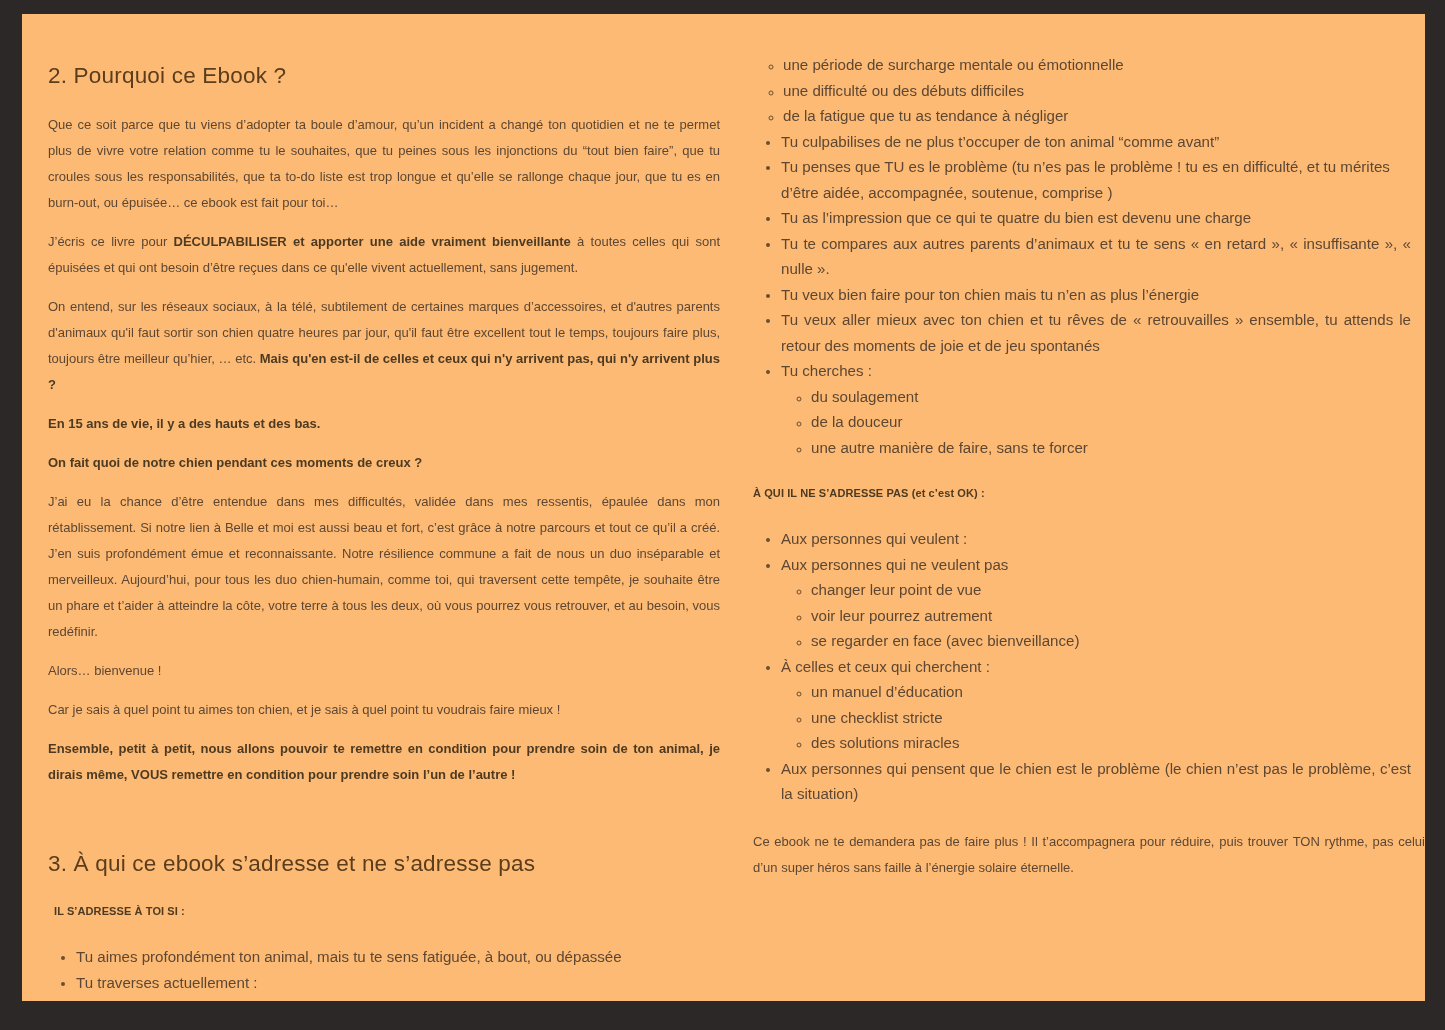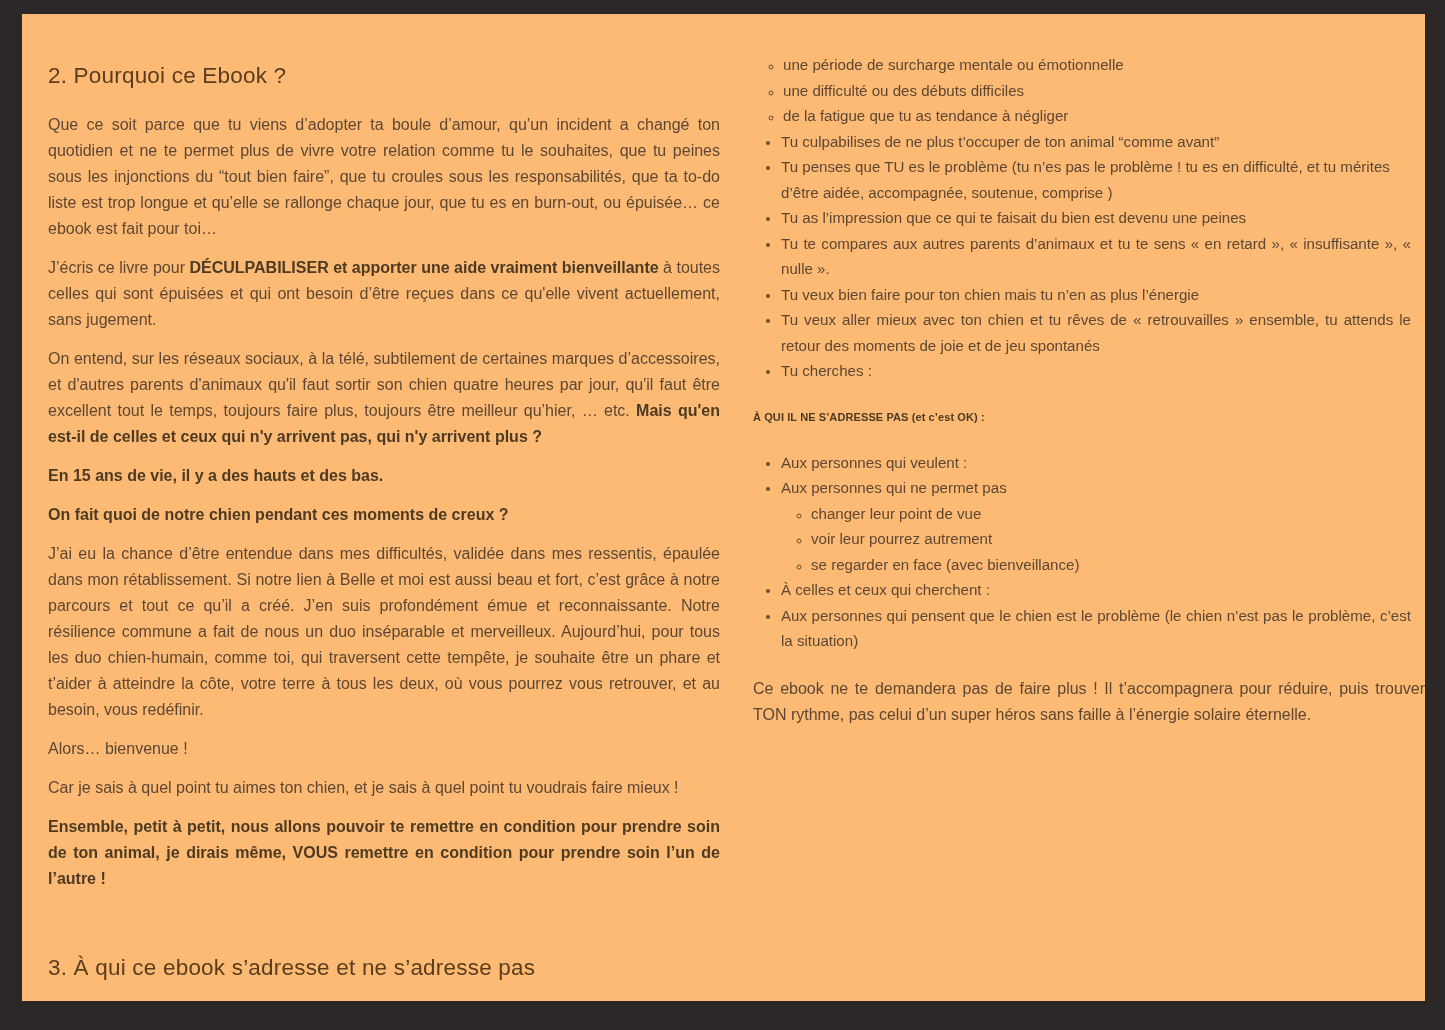--- a/index.html
+++ b/index.html
@@ -46,21 +46,21 @@
     font-family: "Liberation Sans", sans-serif;
     font-size: 22.5px;
     font-weight: 400;
     color: #5b3d1d;
     letter-spacing: 0.2px;
     margin: 0;
     line-height: 1.25;
   }
 
   .p {
-    font-size: 16px;
+    font-size: 13px;
     line-height: 26px;
     color: #5d4733;
     text-align: justify;
     margin: 0;
     -webkit-hyphens: none;
     hyphens: none;
   }
   .p.left-align { text-align: left; }
 
   .p b, .strong {
@@ -174,41 +174,49 @@
               <li>une période de surcharge mentale ou émotionnelle</li>
               <li>une difficulté ou des débuts difficiles</li>
               <li>de la fatigue que tu as tendance à négliger</li>
             </ul>
         </li>
       </ul>
 
       <ul id="right-list-cont">
           <li><span>Tu culpabilises de ne plus t’occuper de ton animal “comme avant”</span></li>
           <li><span>  Tu penses que TU es le problème (tu n’es pas le problème ! tu es en difficulté, et tu mérites d’être aidée, accompagnée, soutenue, comprise )</span></li>
-          <li><span>Tu as l’impression que ce qui te faisait du bien est devenu une peines</span></li>
+          <li><span>Tu as l’impression que ce qui te quatre du bien est devenu une charge</span></li>
           <li class="just"><span>Tu te compares aux autres parents d’animaux et tu te sens «  en retard  », «  insuffisante  », «  nulle ».</span></li>
           <li><span>Tu veux bien faire pour ton chien mais tu n’en as plus l’énergie</span></li>
           <li class="just"><span>Tu veux aller mieux avec ton chien et tu rêves de « retrouvailles » ensemble, tu attends le retour des moments de joie et de jeu spontanés</span></li>
-          <li><span>Tu cherches :</span></li>
+          <li><span>Tu cherches :</span><ul>
+              <li>du soulagement</li>
+              <li>de la douceur</li>
+              <li>une autre manière de faire, sans te forcer</li>
+            </ul></li>
         </ul>
 
       <div class="gap-md"></div>
 
       <div class="subhead">À QUI IL NE S’ADRESSE PAS (et c’est OK) :</div>
 
       <div class="gap-md"></div>
 
       <ul id="right-list-2">
           <li><span>Aux personnes qui veulent :</span></li>
-          <li><span>Aux personnes qui ne permet pas</span><ul>
+          <li><span>Aux personnes qui ne veulent pas</span><ul>
               <li>changer leur point de vue</li>
               <li>voir leur pourrez autrement</li>
               <li>  se regarder en face (avec bienveillance)</li>
             </ul></li>
-          <li><span>À celles et ceux qui cherchent :</span></li>
+          <li><span>À celles et ceux qui cherchent :</span><ul>
+              <li>un manuel d’éducation</li>
+              <li>une checklist stricte</li>
+              <li>des solutions miracles</li>
+            </ul></li>
           <li class="just"><span>Aux personnes qui pensent que le chien est le problème (le chien n’est pas le problème, c’est la situation)</span></li>
         </ul>
 
       <div class="gap-md"></div>
 
       <p class="p">Ce ebook ne te demandera pas de faire plus ! Il t’accompagnera pour réduire, puis trouver TON rythme, pas celui d’un super héros sans faille à l’énergie solaire éternelle.</p>
     </div>
 
   </div>
 </div>

